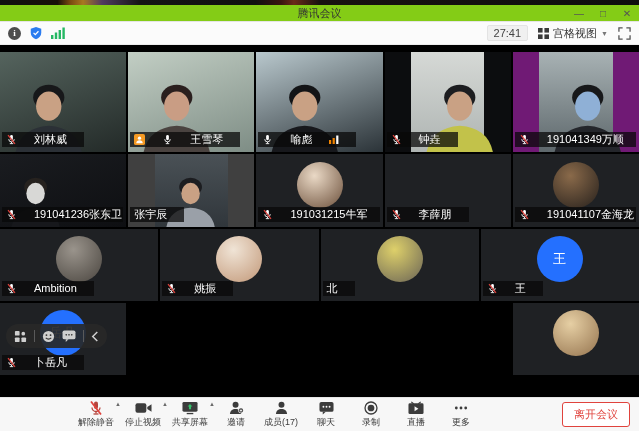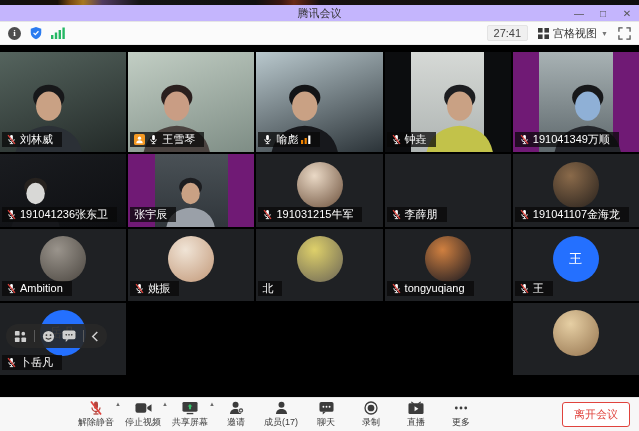--- a/index.html
+++ b/index.html
@@ -4,21 +4,21 @@
 <style>
   * { margin:0; padding:0; box-sizing:border-box; }
   html,body { width:639px; height:431px; overflow:hidden; }
   body { font-family:"Liberation Sans","DejaVu Sans",sans-serif; background:#000; position:relative; }
   .app { width:639px; height:431px; display:flex; flex-direction:column; background:#000; }
 
   
   .sliver { height:5px; background:linear-gradient(90deg,#101010 0%,#181008 9%,#7a4a10 11%,#a87820 13%,#503a60 16%,#141414 22%,#101010 40%,#3a1510 44%,#6a2a18 46%,#181210 50%,#0e0e0e 100%); }
 
   
-  .titlebar { height:17px; background:#c4b5fd; border-bottom:1px solid #e5e5e5; display:flex; align-items:center; position:relative; }
+  .titlebar { height:17px; background:#84cc16; border-bottom:1px solid #e5e5e5; display:flex; align-items:center; position:relative; }
   .title { position:absolute; left:0; right:0; text-align:center; font-size:11px; color:#333; }
   .winctrls { margin-left:auto; display:flex; align-items:center; gap:0; z-index:2; }
   .winbtn { width:24px; height:16px; display:flex; align-items:center; justify-content:center; font-size:10px; color:#555; cursor:pointer; }
 
   
   .statusbar { height:23px; background:#fbfbfb; border-bottom:1px solid #ececec; display:flex; align-items:center; padding:0 8px; }
   .sb-left { display:flex; align-items:center; gap:8px; }
   .sb-right { margin-left:auto; display:flex; align-items:center; gap:10px; }
   .info-ic { width:13px; height:13px; border-radius:50%; background:#4d4d4d; color:#fff; font-size:9px; font-weight:bold; display:flex; align-items:center; justify-content:center; font-family:"Liberation Serif",serif; }
   .timer { font-size:11px; color:#444; background:#f0f0f0; border:1px solid #e3e3e3; border-radius:2px; padding:1px 6px; }
@@ -30,21 +30,21 @@
   .vrow { display:flex; gap:2px; margin-bottom:2px; }
   .r1 { height:100px; } .r2 { height:73px; } .r3,.r4 { height:72px; }
   .vrow .tile { flex:1; }
   .r4 { justify-content:space-between; }
   .r4 .tile { flex:none; width:126px; }
   .tile { position:relative; background:#1f2124; overflow:hidden; cursor:pointer; }
   .tile .vid { position:absolute; inset:0; }
   .strip { position:absolute; top:0; bottom:0; left:21%; width:58%; }
   .psvg { position:absolute; bottom:0; left:0; right:0; height:78%; }
   .avatar { position:absolute; left:50%; top:42%; transform:translate(-50%,-50%); width:46px; height:46px; border-radius:50%; display:flex; align-items:center; justify-content:center; color:#fff; font-size:13px; letter-spacing:1px; }
-  .nlabel { position:absolute; left:2px; bottom:5px; display:flex; align-items:center; gap:3px; background:rgba(8,8,8,.74); color:#fff; font-size:11px; line-height:1; padding:2px 9px 2px 4px; white-space:nowrap; max-width:96%; }
+  .nlabel { position:absolute; left:2px; bottom:5px; display:flex; align-items:center; gap:17px; background:rgba(8,8,8,.74); color:#fff; font-size:11px; line-height:1; padding:2px 17px 2px 4px; white-space:nowrap; max-width:96%; }
 
   
   .fpill { position:absolute; left:6px; top:279px; height:24px; background:rgba(40,40,40,.92); border-radius:12px; display:flex; align-items:center; padding:0 8px; gap:7px; }
   .fpill .fdiv { width:1px; height:12px; background:#5a5a5a; }
   .fpill svg { display:block; cursor:pointer; }
 
   
   .toolbar { height:34px; background:#f7f7f7; border-top:1px solid #e6e6e6; display:flex; align-items:center; padding-left:78px; gap:11px; }
   .titem { position:relative; display:flex; flex-direction:column; align-items:center; gap:1px; cursor:pointer; min-width:34px; }
   .titem .tlbl { font-size:9px; color:#3c3c3c; white-space:nowrap; }
@@ -229,21 +229,21 @@
                 <rect x="6" y="1.5" width="4" height="7.5" rx="2" fill="#fff"></rect>
                 <path d="M4 7.5a4 4 0 0 0 8 0" stroke="#fff" stroke-width="1.3" fill="none"></path>
                 <line x1="8" y1="11.5" x2="8" y2="13.5" stroke="#fff" stroke-width="1.3"></line>
                 <line x1="5.5" y1="14" x2="10.5" y2="14" stroke="#fff" stroke-width="1.3"></line>
                 <line x1="3" y1="1.5" x2="13" y2="14.5" stroke="#e0433d" stroke-width="1.8"></line>
               </svg>
             </span>
             <span>191041236张东卫</span>
           </div>
         </div>
-        <div class="tile" style="background: #701a75; text-decoration: underline;">
+        <div class="tile" style="background: #404040; text-decoration: underline;">
           <div class="strip" style="background: linear-gradient(rgb(74, 81, 86), rgb(48, 54, 59));">
             <svg class="psvg" viewBox="0 0 100 80" preserveAspectRatio="xMidYMax meet">
               <ellipse cx="50" cy="24" rx="16" ry="13" fill="#1c1d20"></ellipse>
               <ellipse cx="50" cy="33" rx="13" ry="15" fill="#c9a184"></ellipse>
               <path d="M16 80 Q21 55 50 53 Q79 55 84 80 Z" fill="#9aa0a8"></path>
             </svg>
           </div>
           <div class="nlabel">
             <span>张宇辰</span>
           </div>
@@ -321,35 +321,20 @@
                 <line x1="3" y1="1.5" x2="13" y2="14.5" stroke="#e0433d" stroke-width="1.8"></line>
               </svg>
             </span>
             <span>姚振</span>
           </div>
         </div>
         <div class="tile">
           <div class="avatar" style="background: radial-gradient(circle at 38% 30%, rgb(222, 208, 106), rgb(106, 100, 86));"></div>
           <div class="nlabel">
             <span>北</span>
-          </div>
-        </div>
-        <div class="tile">
-          <div class="avatar" style="background: radial-gradient(circle at 38% 30%, rgb(208, 128, 64), rgb(20, 22, 32));"></div>
-          <div class="nlabel">
-            <span style="display:flex">
-              <svg width="11" height="11" viewBox="0 0 16 16">
-                <rect x="6" y="1.5" width="4" height="7.5" rx="2" fill="#fff"></rect>
-                <path d="M4 7.5a4 4 0 0 0 8 0" stroke="#fff" stroke-width="1.3" fill="none"></path>
-                <line x1="8" y1="11.5" x2="8" y2="13.5" stroke="#fff" stroke-width="1.3"></line>
-                <line x1="5.5" y1="14" x2="10.5" y2="14" stroke="#fff" stroke-width="1.3"></line>
-                <line x1="3" y1="1.5" x2="13" y2="14.5" stroke="#e0433d" stroke-width="1.8"></line>
-              </svg>
-            </span>
-            <span>tongyuqiang</span>
           </div>
         </div>
         <div class="tile">
           <div class="avatar" style="background: rgb(36, 112, 255);">王</div>
           <div class="nlabel">
             <span style="display:flex">
               <svg width="11" height="11" viewBox="0 0 16 16">
                 <rect x="6" y="1.5" width="4" height="7.5" rx="2" fill="#fff"></rect>
                 <path d="M4 7.5a4 4 0 0 0 8 0" stroke="#fff" stroke-width="1.3" fill="none"></path>
                 <line x1="8" y1="11.5" x2="8" y2="13.5" stroke="#fff" stroke-width="1.3"></line>

